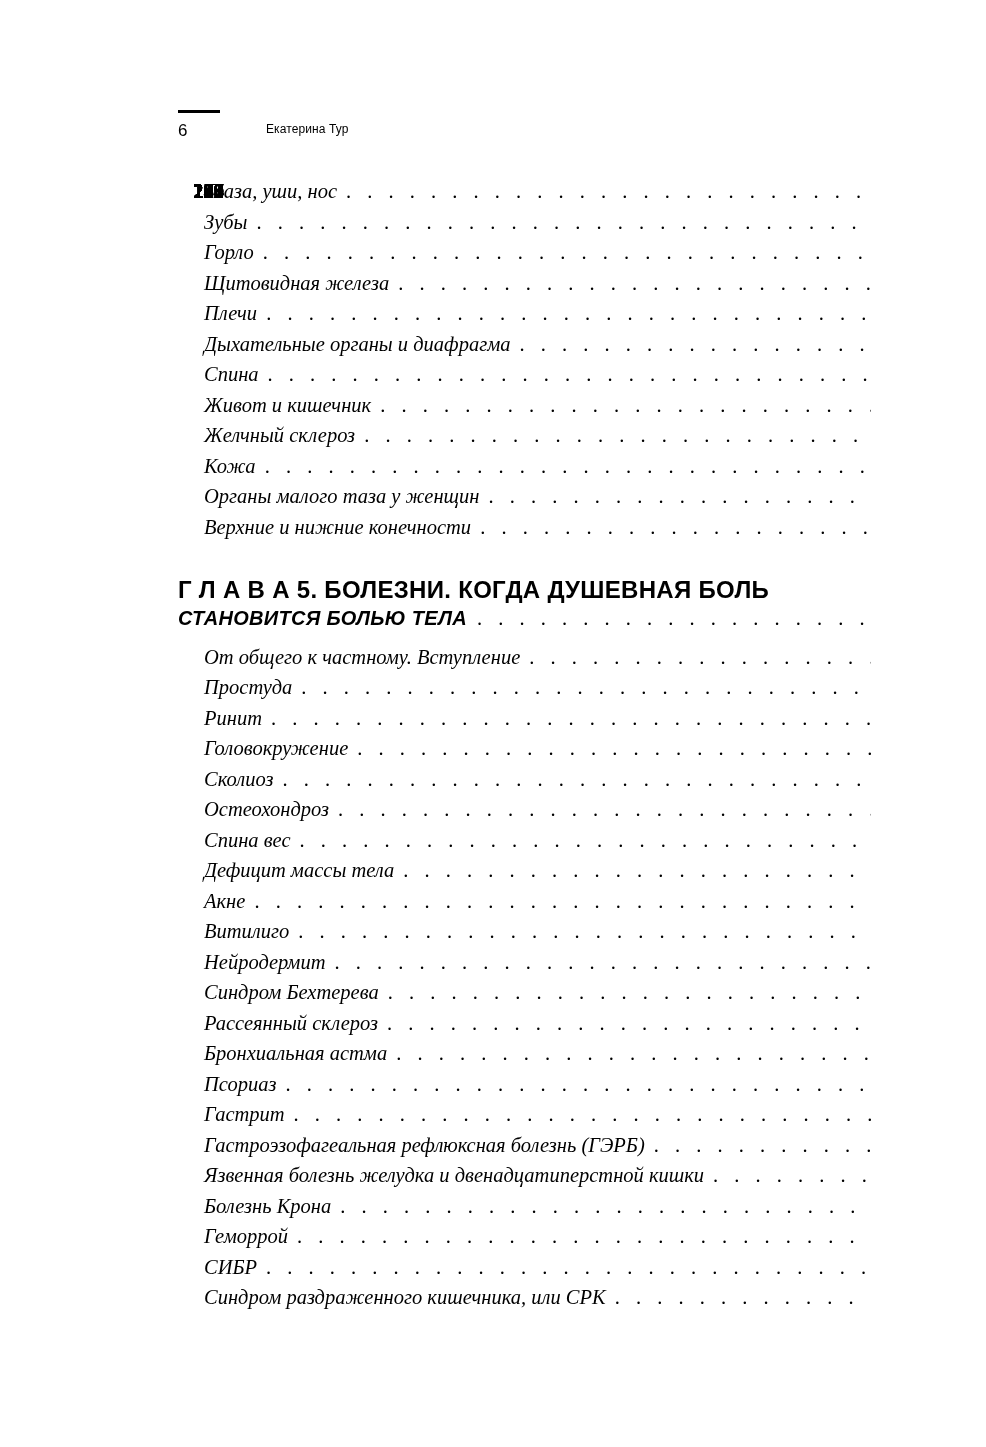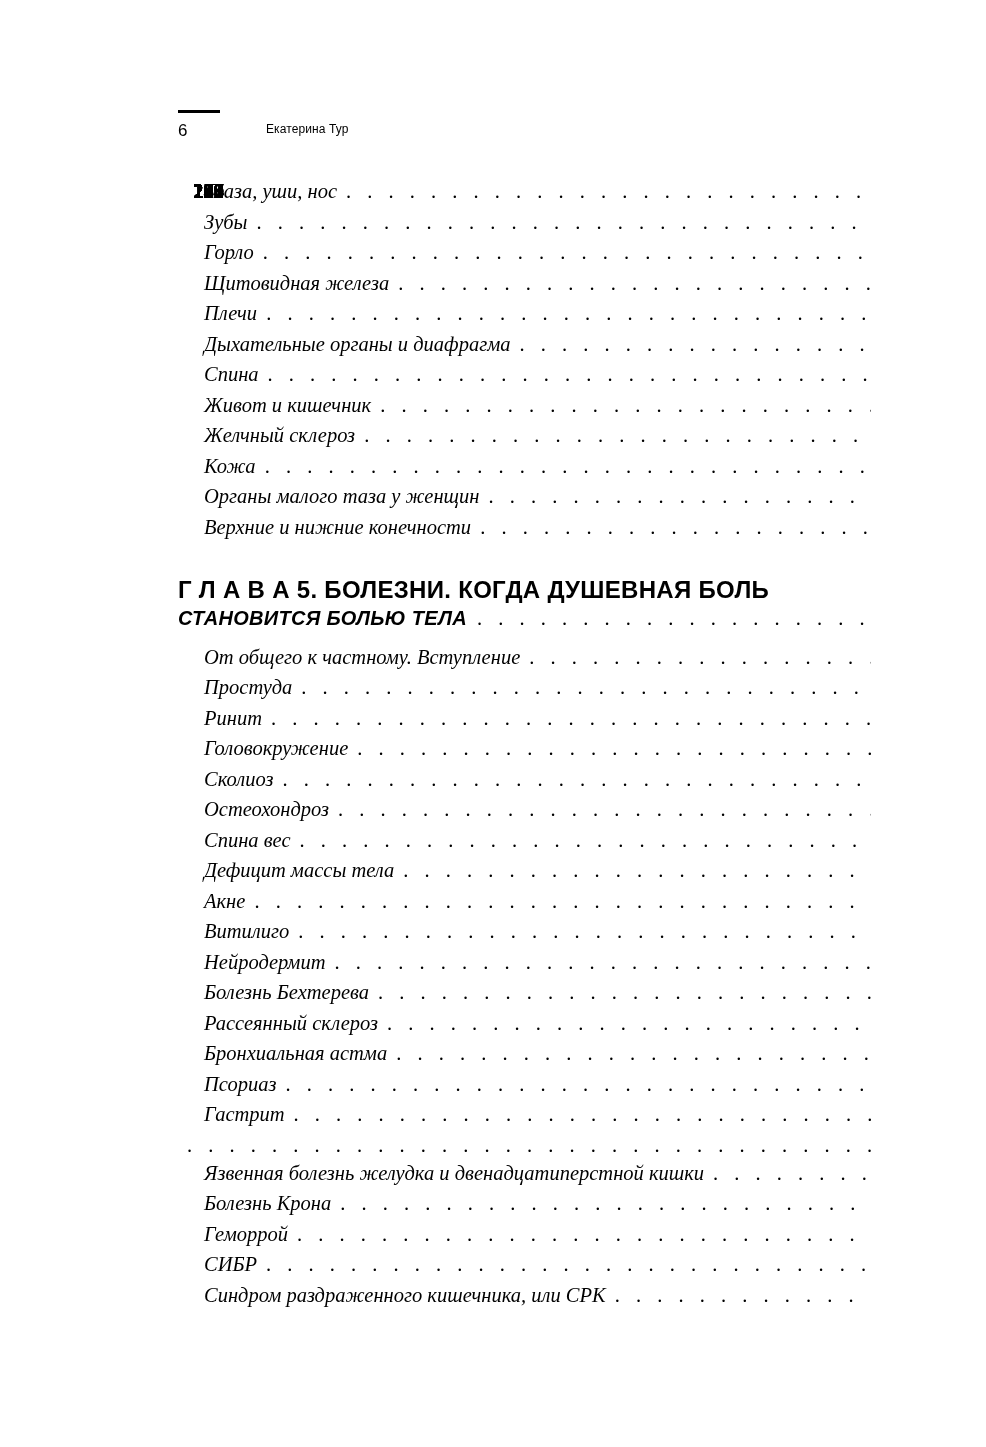--- a/index.html
+++ b/index.html
@@ -276,21 +276,21 @@
           <span class="label">Витилиго</span>
           <span class="leader">. . . . . . . . . . . . . . . . . . . . . . . . . . . . . . . . . . . . . . . . . . . . . . . . . . . . . . . . . . . . . . . . . . . . . . . . . . . . . . . . . . . . . . . . . . . . . . . . . . . . . . . . . . . . . . . . . . .</span>
           <span class="page">232</span>
         </div>
         <div class="entry">
           <span class="label">Нейродермит</span>
           <span class="leader">. . . . . . . . . . . . . . . . . . . . . . . . . . . . . . . . . . . . . . . . . . . . . . . . . . . . . . . . . . . . . . . . . . . . . . . . . . . . . . . . . . . . . . . . . . . . . . . . . . . . . . . . . . . . . . . . . . .</span>
           <span class="page">235</span>
         </div>
         <div class="entry">
-          <span class="label">Болезнь Бехтерева</span>
+          <span class="label">Синдром Бехтерева</span>
           <span class="leader">. . . . . . . . . . . . . . . . . . . . . . . . . . . . . . . . . . . . . . . . . . . . . . . . . . . . . . . . . . . . . . . . . . . . . . . . . . . . . . . . . . . . . . . . . . . . . . . . . . . . . . . . . . . . . . . . . . .</span>
           <span class="page">240</span>
         </div>
         <div class="entry">
           <span class="label">Рассеянный склероз</span>
           <span class="leader">. . . . . . . . . . . . . . . . . . . . . . . . . . . . . . . . . . . . . . . . . . . . . . . . . . . . . . . . . . . . . . . . . . . . . . . . . . . . . . . . . . . . . . . . . . . . . . . . . . . . . . . . . . . . . . . . . . .</span>
           <span class="page">243</span>
         </div>
         <div class="entry">
           <span class="label">Бронхиальная астма</span>
@@ -301,20 +301,21 @@
           <span class="label">Псориаз</span>
           <span class="leader">. . . . . . . . . . . . . . . . . . . . . . . . . . . . . . . . . . . . . . . . . . . . . . . . . . . . . . . . . . . . . . . . . . . . . . . . . . . . . . . . . . . . . . . . . . . . . . . . . . . . . . . . . . . . . . . . . . .</span>
           <span class="page">257</span>
         </div>
         <div class="entry">
           <span class="label">Гастрит</span>
           <span class="leader">. . . . . . . . . . . . . . . . . . . . . . . . . . . . . . . . . . . . . . . . . . . . . . . . . . . . . . . . . . . . . . . . . . . . . . . . . . . . . . . . . . . . . . . . . . . . . . . . . . . . . . . . . . . . . . . . . . .</span>
           <span class="page">264</span>
         </div>
         <div class="entry">
+          <span class="label">Гастроэзофагеальная рефлюксная болезнь (ГЭРБ)</span>
           <span class="leader">. . . . . . . . . . . . . . . . . . . . . . . . . . . . . . . . . . . . . . . . . . . . . . . . . . . . . . . . . . . . . . . . . . . . . . . . . . . . . . . . . . . . . . . . . . . . . . . . . . . . . . . . . . . . . . . . . . .</span>
           <span class="page">269</span>
         </div>
         <div class="entry">
           <span class="label">Язвенная болезнь желудка и двенадцатиперстной кишки</span>
           <span class="leader">. . . . . . . . . . . . . . . . . . . . . . . . . . . . . . . . . . . . . . . . . . . . . . . . . . . . . . . . . . . . . . . . . . . . . . . . . . . . . . . . . . . . . . . . . . . . . . . . . . . . . . . . . . . . . . . . . . .</span>
           <span class="page">272</span>
         </div>
         <div class="entry">
           <span class="label">Болезнь Крона</span>

